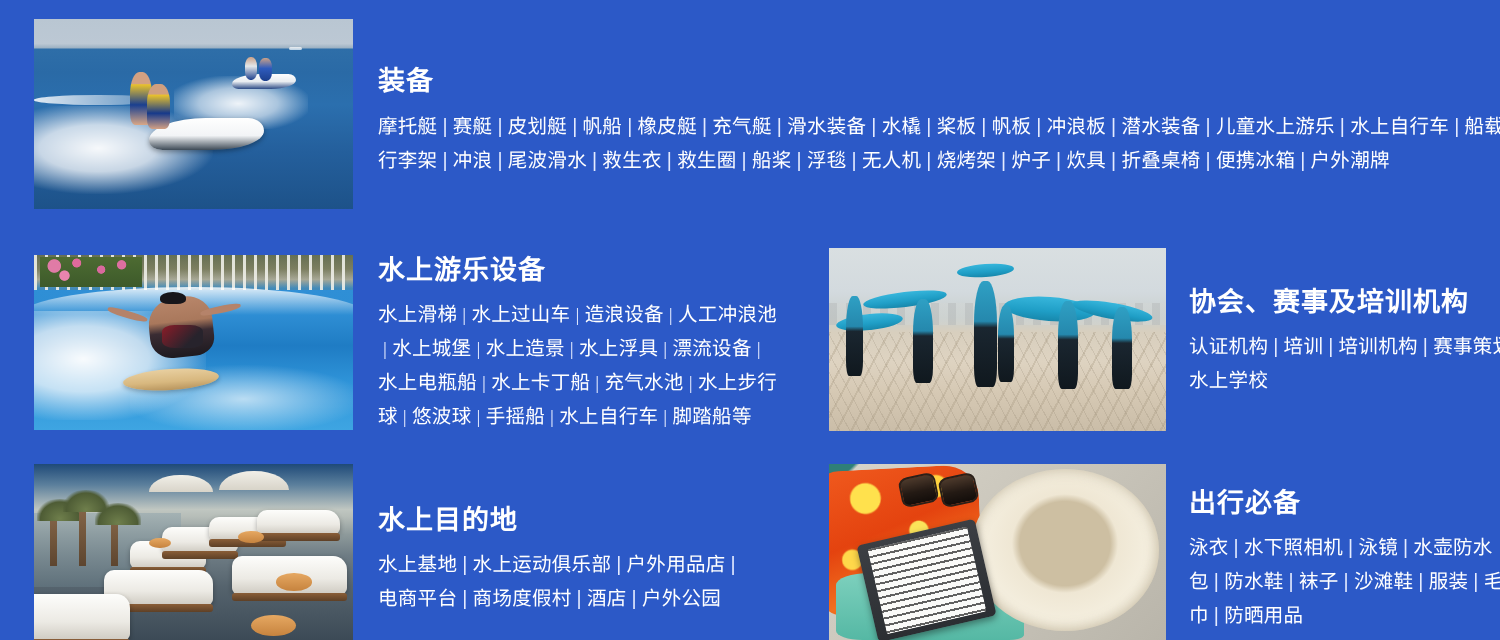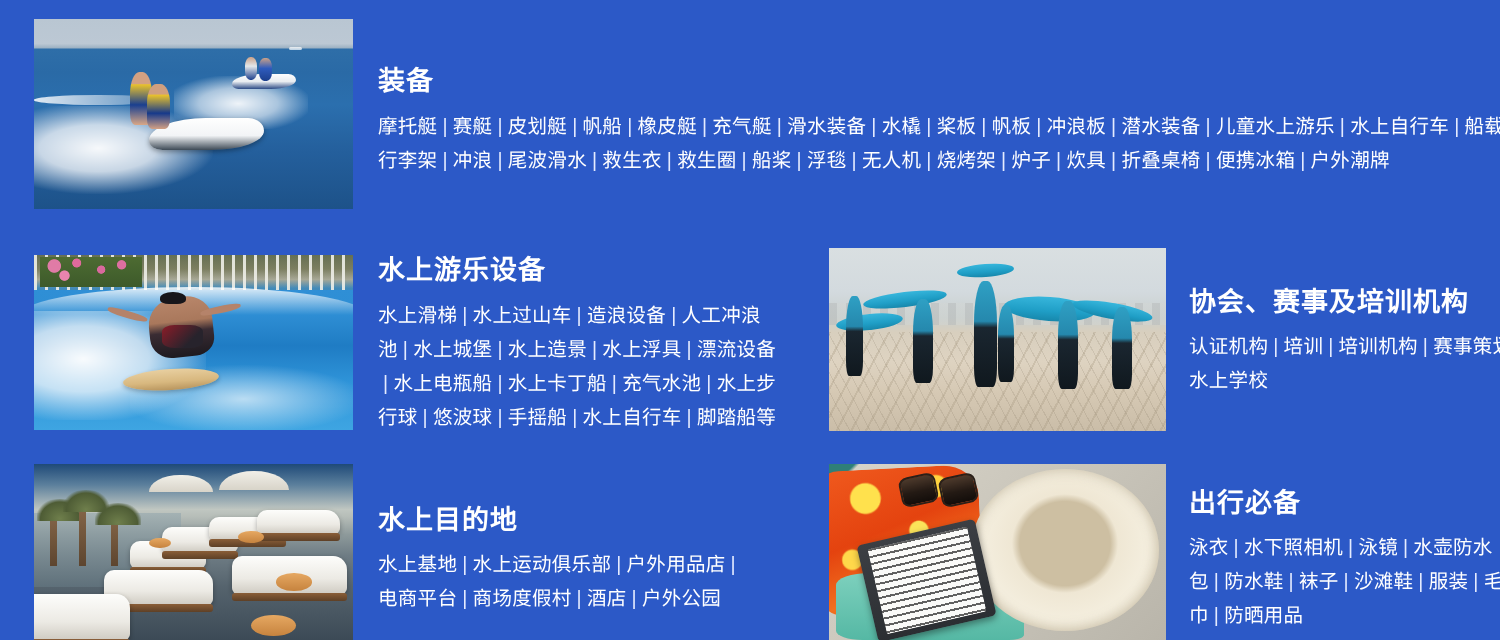--- a/index.html
+++ b/index.html
@@ -69,21 +69,21 @@
     color: #e4ebff;
     font-weight: 300;
   }
 
   
   #card-equipment     { left: 6px;  top: 19px;  width: 1490px; }
   #card-equipment .card-media { width: 319px; height: 190px; }
   #card-equipment .card-body  { padding-left: 25px; padding-top: 15px; }
   #card-equipment .card-tags  { max-width: 1145px; }
 
-  #card-playdevices   { left: 6px;  top: 252px; width: 760px; }
+  #card-playdevices   { left: 6px;  top: 252px; width: 760px; font-family: Liberation Serif, serif; }
   #card-playdevices .card-media { width: 319px; height: 175px; }
   #card-playdevices .card-body  { padding-left: 25px; padding-top: 3px; }
   #card-playdevices .card-tags  { max-width: 400px; }
 
   #card-association   { left: 801px; top: 248px; width: 699px; }
   #card-association .card-media { width: 337px; height: 183px; }
   #card-association .card-body  { padding-left: 23px; padding-top: 5px; }
   #card-association .card-tags  { max-width: 345px; }
 
   #card-destination   { left: 6px;  top: 464px; width: 760px; }

